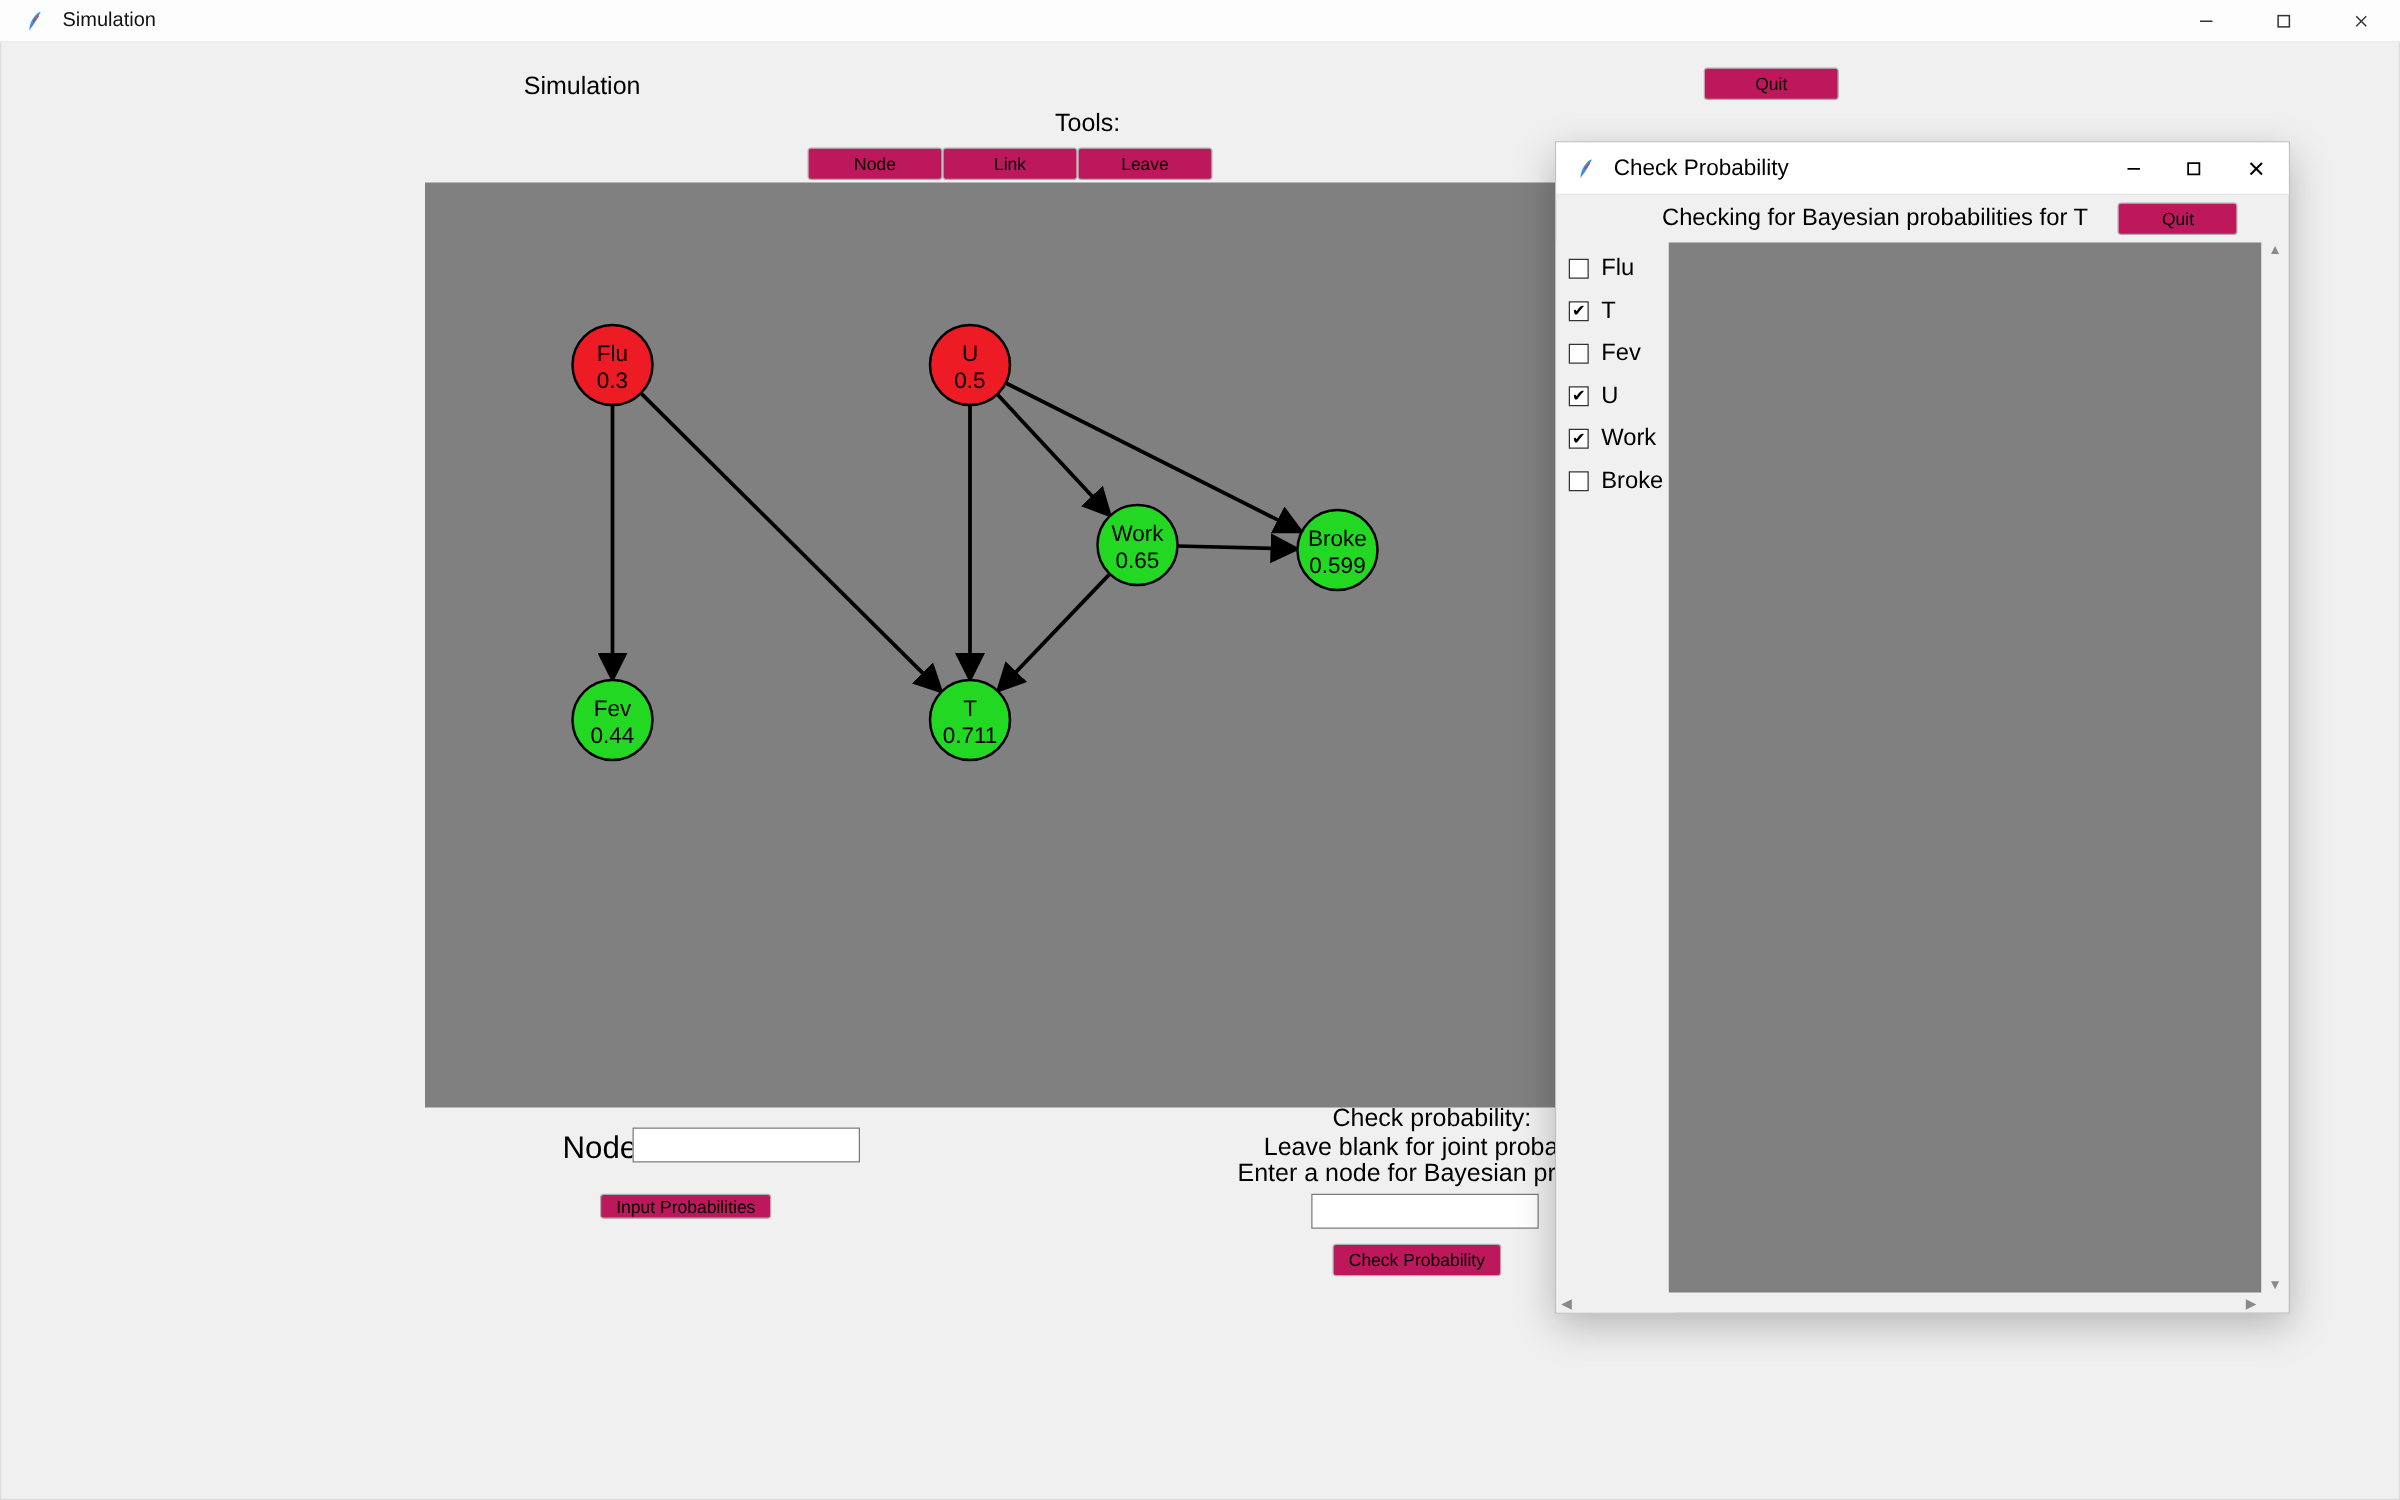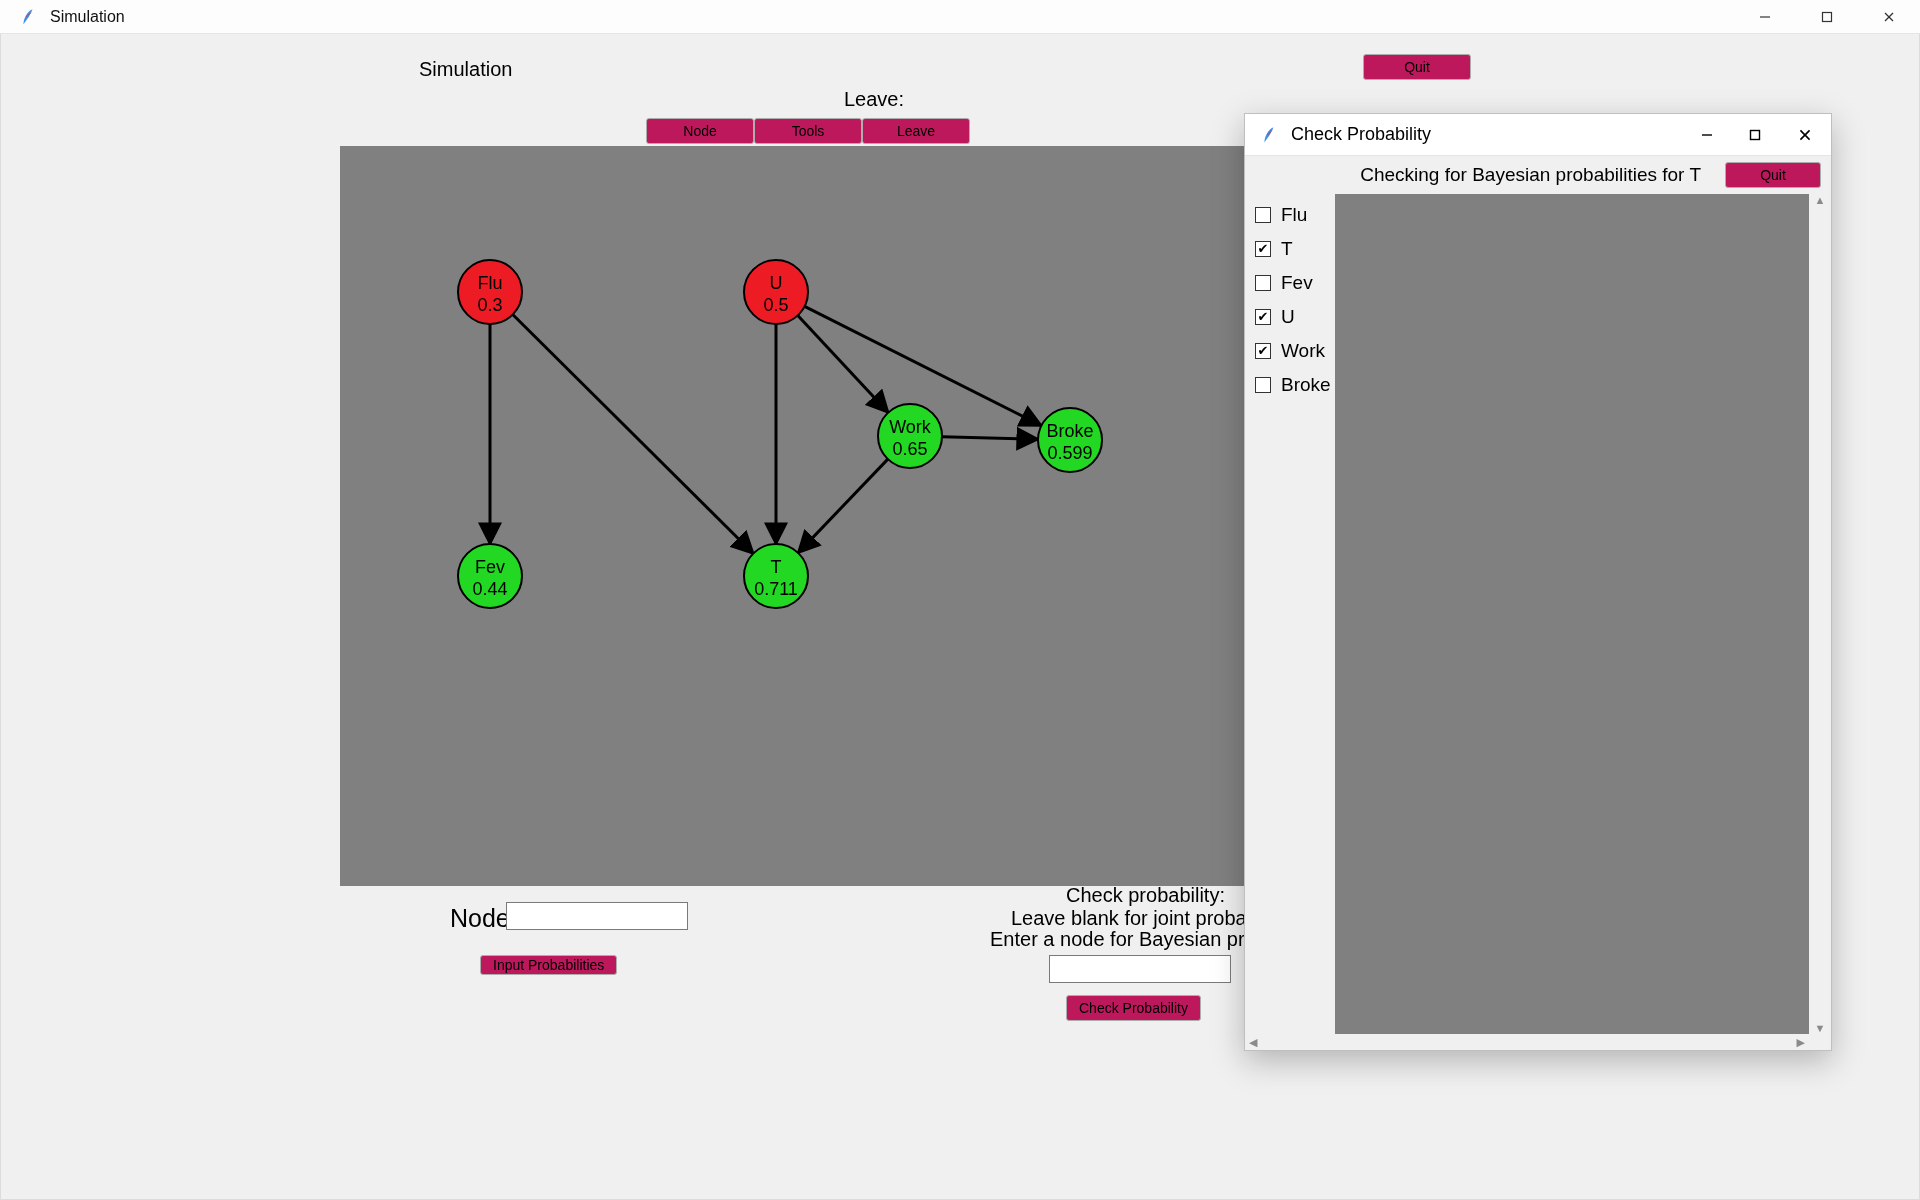--- a/index.html
+++ b/index.html
@@ -177,21 +177,21 @@
   .sub-title-left { display:flex; align-items:center; gap:12px; font-size:18px; }
   .sub-controls { display:flex; }
   .sub-win-btn {
     width:48px; height:42px;
     display:flex; align-items:center; justify-content:center;
     font-size:16px; color:#000;
   }
   .sub-win-btn.close { width:52px; font-size:18px; }
 
   .sub-top-row {
-    display:flex; align-items:center; justify-content:flex-end;
+    display:flex; align-items:center; justify-content:center;
     padding: 6px 10px 6px 54px;
     border-bottom:none;
     gap:24px;
   }
   .sub-top-row .label { font-size:19px; }
   .sub-quit { width: 96px; }
 
   .sub-body {
     flex:1 1 auto;
     display:flex;
@@ -289,25 +289,25 @@
     </div>
   </div>
 </div>
 
 <div class="client">
 
   <div class="sim-title">Simulation</div>
 
   <div class="btn quit-btn">Quit</div>
 
-  <div class="tools-label">Leave:</div>
+  <div class="tools-label">Tools:</div>
 
   <div class="toolbar">
     <div class="btn">Node</div>
-    <div class="btn">Tools</div>
+    <div class="btn">Link</div>
     <div class="btn">Leave</div>
   </div>
 
   <div class="canvas-area">
     <svg id="graph-svg" width="908" height="740">
       <defs>
         <marker id="arrow" viewBox="0 0 10 10" refX="9" refY="5" markerWidth="8" markerHeight="8" orient="auto-start-reverse">
           <path d="M 0 0 L 10 5 L 0 10 z" fill="#000"></path>
         </marker>
       </defs>

